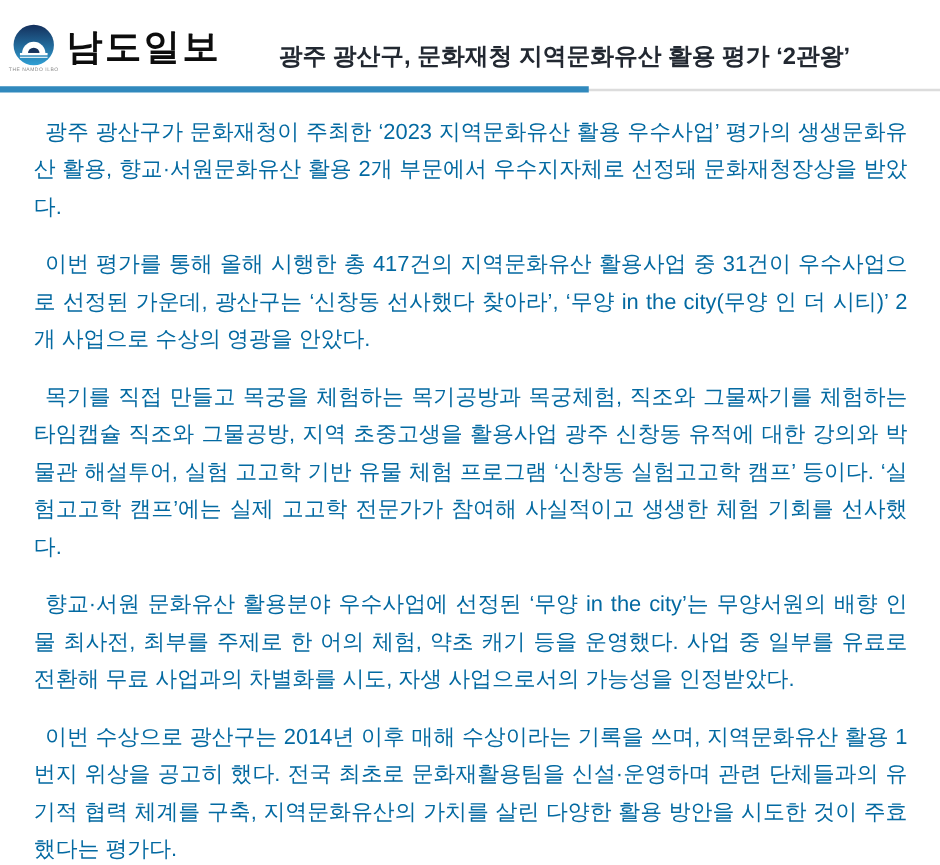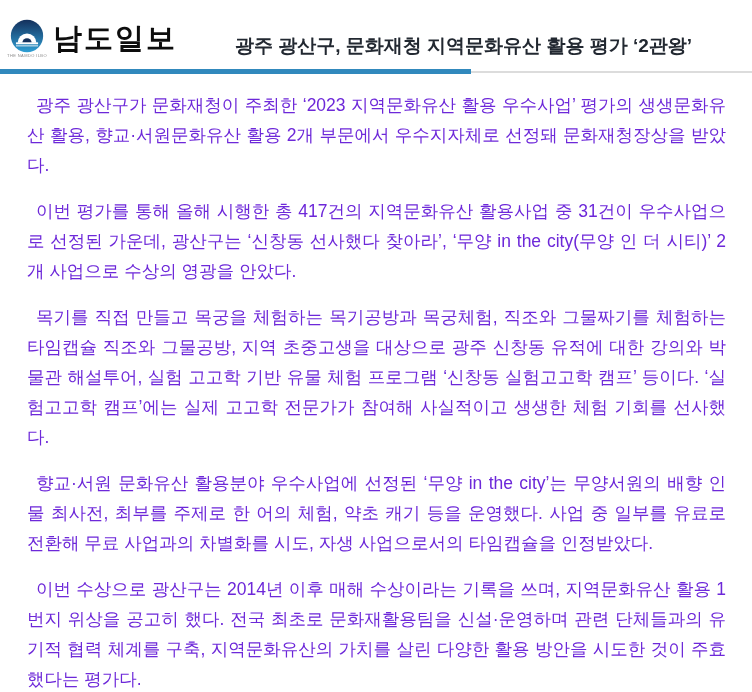--- a/index.html
+++ b/index.html
@@ -43,21 +43,21 @@
     font-weight: 900;
     color: #0d0d0d;
     letter-spacing: 2px;
     margin-left: 7px;
     line-height: 1;
   }
   .headline {
     font-size: 19px;
     font-weight: 700;
     color: #222831;
-    margin-left: 58px;
+    margin-left: 46px;
     line-height: 1.25;
     white-space: nowrap;
   }
   
   .divider {
     position: relative;
     height: 6px;
     margin-top: 11px;
   }
   .divider-gray {
@@ -73,21 +73,21 @@
     height: 5px;
     background: #3189bd;
   }
   
   .article {
     padding: 15px 26px 0 27px;
   }
   .article p {
     font-size: 17.5px;
     line-height: 30px;
-    color: #6d28d9;
+    color: #0369a1;
     text-align: justify;
     word-break: break-all;
     text-indent: 9px;
     margin-bottom: 16px;
   }
 </style>
 </head>
 <body>
 
 <div class="page">
@@ -116,18 +116,18 @@
   </div>
 
   <div class="divider">
     <div class="divider-gray"></div>
     <div class="divider-blue"></div>
   </div>
 
   <div class="article">
     <p>광주 광산구가 문화재청이 주최한 ‘2023 지역문화유산 활용 우수사업’ 평가의 생생문화유산 활용, 향교·서원문화유산 활용 2개 부문에서 우수지자체로 선정돼 문화재청장상을 받았다.</p>
     <p>이번 평가를 통해 올해 시행한 총 417건의 지역문화유산 활용사업 중 31건이 우수사업으로 선정된 가운데, 광산구는 ‘신창동 선사했다 찾아라’, ‘무양 in the city(무양 인 더 시티)’ 2개 사업으로 수상의 영광을 안았다.</p>
-    <p>목기를 직접 만들고 목궁을 체험하는 목기공방과 목궁체험, 직조와 그물짜기를 체험하는 타임캡슐 직조와 그물공방, 지역 초중고생을 대상으로 광주 신창동 유적에 대한 강의와 박물관 해설투어, 실험 고고학 기반 유물 체험 프로그램 ‘신창동 실험고고학 캠프’ 등이다. ‘실험고고학 캠프’에는 실제 고고학 전문가가 참여해 사실적이고 생생한 체험 기회를 선사했다.</p>
-    <p>향교·서원 문화유산 활용분야 우수사업에 선정된 ‘무양 in the city’는 무양서원의 배향 인물 최사전, 최부를 주제로 한 어의 체험, 약초 캐기 등을 운영했다. 사업 중 일부를 유료로 전환해 무료 사업과의 차별화를 시도, 자생 사업으로서의 타임캡슐을 인정받았다.</p>
+    <p>목기를 직접 만들고 목궁을 체험하는 목기공방과 목궁체험, 직조와 그물짜기를 체험하는 타임캡슐 직조와 그물공방, 지역 초중고생을 활용사업 광주 신창동 유적에 대한 강의와 박물관 해설투어, 실험 고고학 기반 유물 체험 프로그램 ‘신창동 실험고고학 캠프’ 등이다. ‘실험고고학 캠프’에는 실제 고고학 전문가가 참여해 사실적이고 생생한 체험 기회를 선사했다.</p>
+    <p>향교·서원 문화유산 활용분야 우수사업에 선정된 ‘무양 in the city’는 무양서원의 배향 인물 최사전, 최부를 주제로 한 어의 체험, 약초 캐기 등을 운영했다. 사업 중 일부를 유료로 전환해 무료 사업과의 차별화를 시도, 자생 사업으로서의 가능성을 인정받았다.</p>
     <p>이번 수상으로 광산구는 2014년 이후 매해 수상이라는 기록을 쓰며, 지역문화유산 활용 1번지 위상을 공고히 했다. 전국 최초로 문화재활용팀을 신설·운영하며 관련 단체들과의 유기적 협력 체계를 구축, 지역문화유산의 가치를 살린 다양한 활용 방안을 시도한 것이 주효했다는 평가다.</p>
   </div>
 
 </div>
 
 </body></html>

